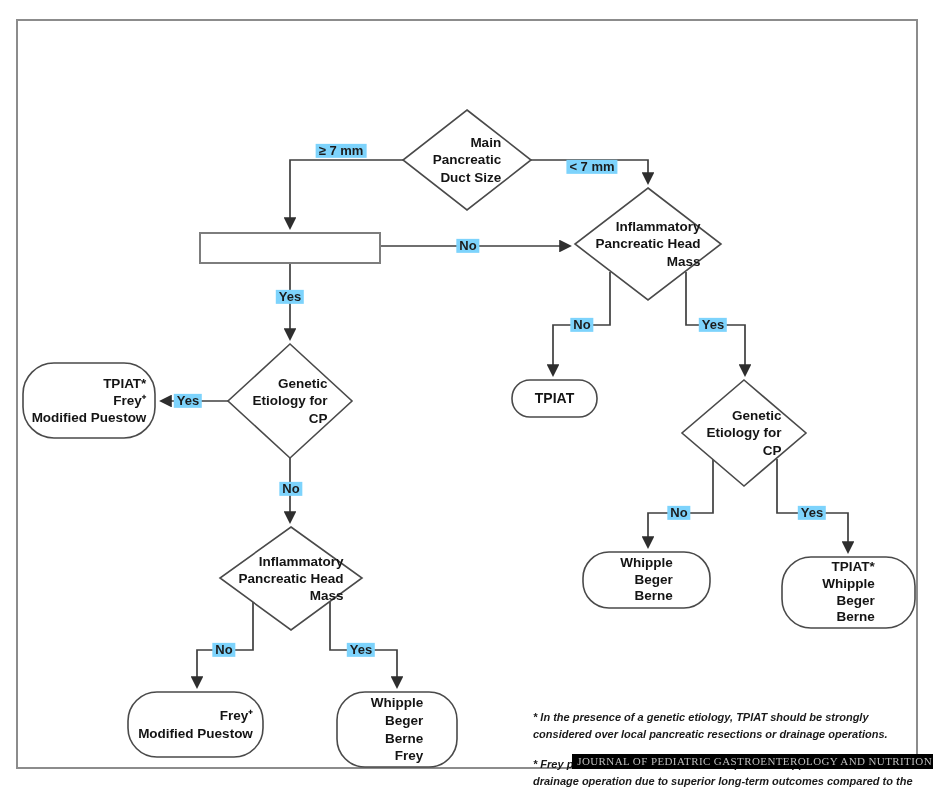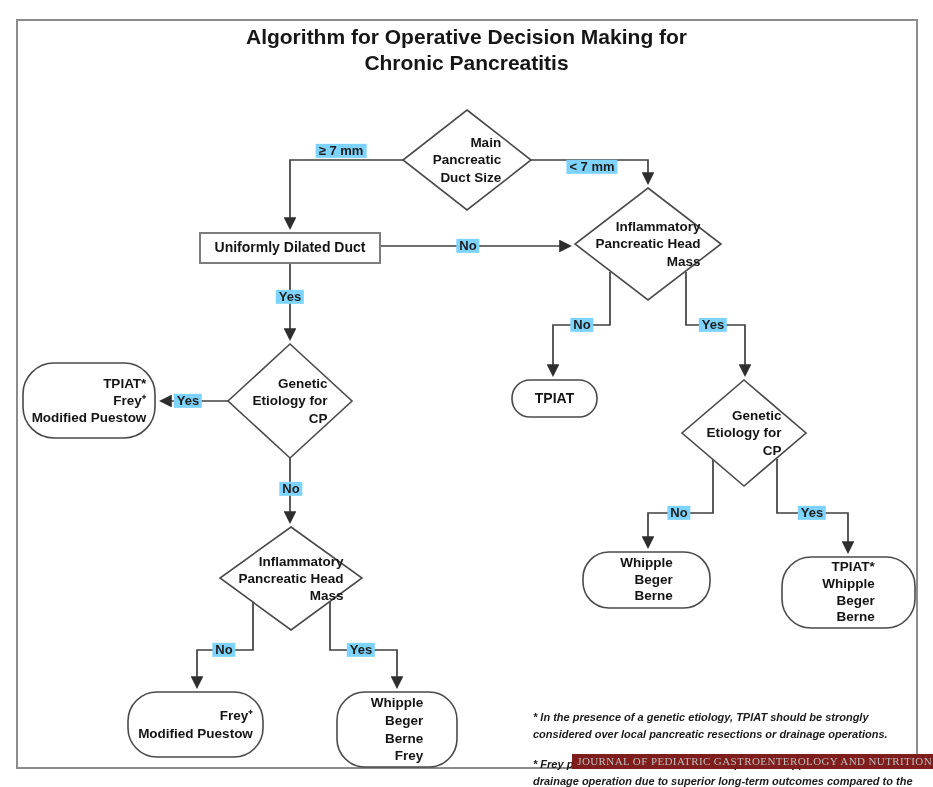--- a/index.html
+++ b/index.html
@@ -71,21 +71,21 @@
   .footnotes p { margin: 0 0 14px 0; }
   .footnotes p:last-child { margin-bottom: 0; }
   .watermark {
     position: absolute;
     right: 0;
     top: 754px;
     font-family: "Liberation Serif", serif;
     font-size: 11px;
     letter-spacing: 0.4px;
     color: #bdbdbd;
-    background: #7f1d1d;
+    background: #000000;
     padding: 1px 1px 2px 5px;
     white-space: nowrap;
   }
 </style>
 </head>
 <body>
 
 <div id="canvas">
 
   <svg id="wires" viewBox="0 0 933 787" xmlns="http://www.w3.org/2000/svg">
@@ -121,27 +121,24 @@
       <rect x="583" y="552" width="127" height="56" rx="26" ry="26"></rect>
       <rect x="782" y="557" width="133" height="71" rx="29" ry="29"></rect>
       <polygon points="290,344 352,401 290,458 228,401"></polygon>
       <rect x="23" y="363" width="132" height="75" rx="31" ry="31"></rect>
       <polygon points="291,527 362,578 291,630 220,578"></polygon>
       <rect x="128" y="692" width="135" height="65" rx="29" ry="29"></rect>
       <rect x="337" y="692" width="120" height="75" rx="28" ry="28"></rect>
     </g>
   </svg>
 
-  <div class="page-title">Algorithm for Operative Decision Making for
-Chronic Pancreatitis</div>
 
   <div class="node-label" style="left:403px; top:110px; width:128px; height:100px;">Main
 Pancreatic
 Duct Size</div>
-  <div class="node-label" style="left:200px; top:233px; width:180px; height:30px; font-size:14px;">Uniformly Dilated Duct</div>
   <div class="node-label" style="left:575px; top:188px; width:146px; height:112px;">Inflammatory
 Pancreatic Head
 Mass</div>
   <div class="node-label" style="left:512px; top:380px; width:85px; height:37px; font-size:14px;">TPIAT</div>
   <div class="node-label" style="left:682px; top:380px; width:124px; height:106px;">Genetic
 Etiology for
 CP</div>
   <div class="node-label" style="left:583px; top:552px; width:127px; height:56px; line-height:1.25;">Whipple
 Beger
 Berne</div>

